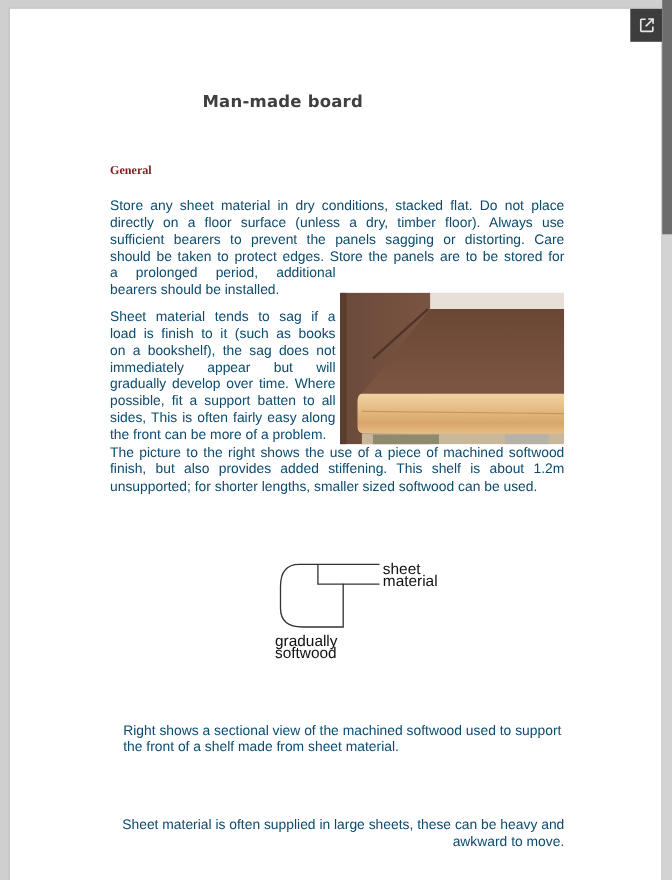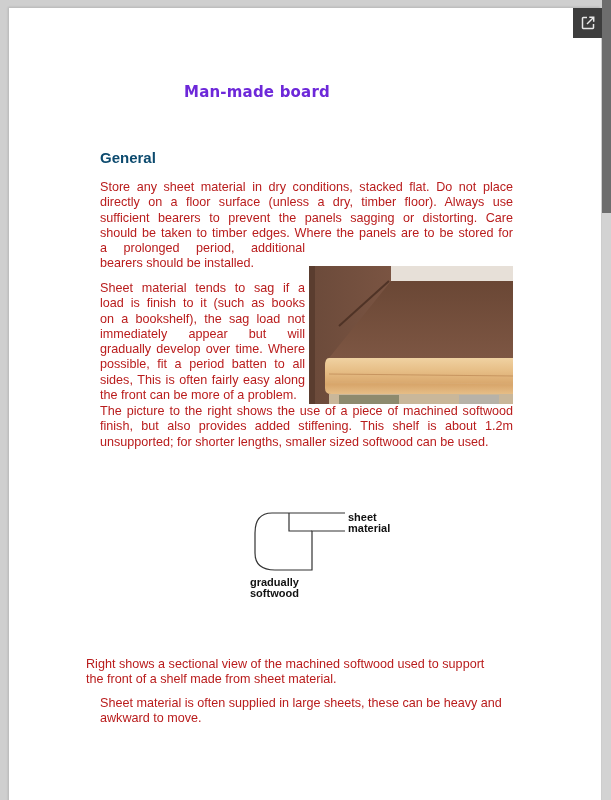--- a/index.html
+++ b/index.html
@@ -18,44 +18,44 @@
   }
   .scroll-thumb {
     position:absolute; left:0; top:0; width:9px; height:213px; background:#6d6d6d;
   }
   .popout {
     position:absolute; left:573px; top:8px; width:29px; height:30px; background:#3d3d3d;
     display:flex; align-items:center; justify-content:center; cursor:pointer;
   }
   .title {
     position:absolute; left:0; width:514px; top:83px; text-align:center;
-    color:#6d28d9; font-family:"DejaVu Sans", sans-serif; font-weight:bold; font-size:15px;
+    color:#404040; font-family:"DejaVu Sans", sans-serif; font-weight:bold; font-size:15px;
     letter-spacing:0.2px;
   }
   .heading {
     position:absolute; left:100px; top:149px;
-    color:#0c4a6e; font-family:Liberation Sans, sans-serif; font-weight:bold; font-size:15px;
+    color:#7f1d1d; font-family:Liberation Serif, serif; font-weight:bold; font-size:11px;
   }
   .para {
-    position:absolute; color:#b91c1c; font-size:12.6px; line-height:15.3px;
+    position:absolute; color:#0c4a6e; font-size:12.6px; line-height:15.3px;
     text-align:justify;
   }
   .p1 { left:100px; top:180px; width:413px; }
   .p2 { left:100px; top:281px; width:205px; }
   .p3 { left:100px; top:404px; width:413px; }
-  .p4 { left:86px; top:657px; width:413px; text-align:left; }
-  .p5 { left:100px; top:696px; width:413px; text-align:left; }
+  .p4 { left:112px; top:657px; width:413px; text-align:left; }
+  .p5 { left:100px; top:743px; width:413px; text-align:right; }
   .line { display:block; }
   .just-last { text-align-last:justify; }
   .photo {
     position:absolute; left:309px; top:266px; width:204px; height:138px; overflow:hidden;
   }
   .diagram { position:absolute; left:240px; top:505px; }
   .diag-label {
-    position:absolute; font-size:11px; font-weight:bold; color:#111; line-height:11px;
+    position:absolute; font-size:14px; font-weight:normal; color:#111; line-height:11px;
     font-family:"Liberation Sans", sans-serif;
   }
 </style>
 </head>
 <body>
 
 <div class="page"></div>
 
 <div class="popout" title="Open in new window">
   <svg width="14" height="14" viewBox="0 0 14 14">
@@ -69,32 +69,32 @@
   <div class="scroll-thumb"></div>
 </div>
 
 <div class="title">Man-made board</div>
 <div class="heading">General</div>
 
 <div class="para p1">
   <span class="line just-last">Store any sheet material in dry conditions, stacked flat. Do not place</span>
   <span class="line just-last">directly on a floor surface (unless a dry, timber floor). Always use</span>
   <span class="line just-last">sufficient bearers to prevent the panels sagging or distorting. Care</span>
-  <span class="line just-last">should be taken to timber edges. Where the panels are to be stored for</span>
+  <span class="line just-last">should be taken to protect edges. Store the panels are to be stored for</span>
   <span class="line just-last" style="width:205px;">a prolonged period, additional</span>
   <span class="line">bearers should be installed.</span>
 </div>
 
 <div class="para p2">
   <span class="line just-last">Sheet material tends to sag if a</span>
   <span class="line just-last">load is finish to it (such as books</span>
-  <span class="line just-last">on a bookshelf), the sag load not</span>
+  <span class="line just-last">on a bookshelf), the sag does not</span>
   <span class="line just-last">immediately appear but will</span>
   <span class="line just-last">gradually develop over time. Where</span>
-  <span class="line just-last">possible, fit a period batten to all</span>
+  <span class="line just-last">possible, fit a support batten to all</span>
   <span class="line just-last">sides, This is often fairly easy along</span>
   <span class="line">the front can be more of a problem.</span>
 </div>
 
 <div class="photo" title="Shelf made from sheet material with machined softwood front edge">
   <svg width="204" height="138" viewBox="0 0 204 138">
     <defs>
       <linearGradient id="wall" x1="0" y1="0" x2="1" y2="0">
         <stop offset="0" stop-color="#6b4a3a"></stop>
         <stop offset="1" stop-color="#7a5442"></stop>

